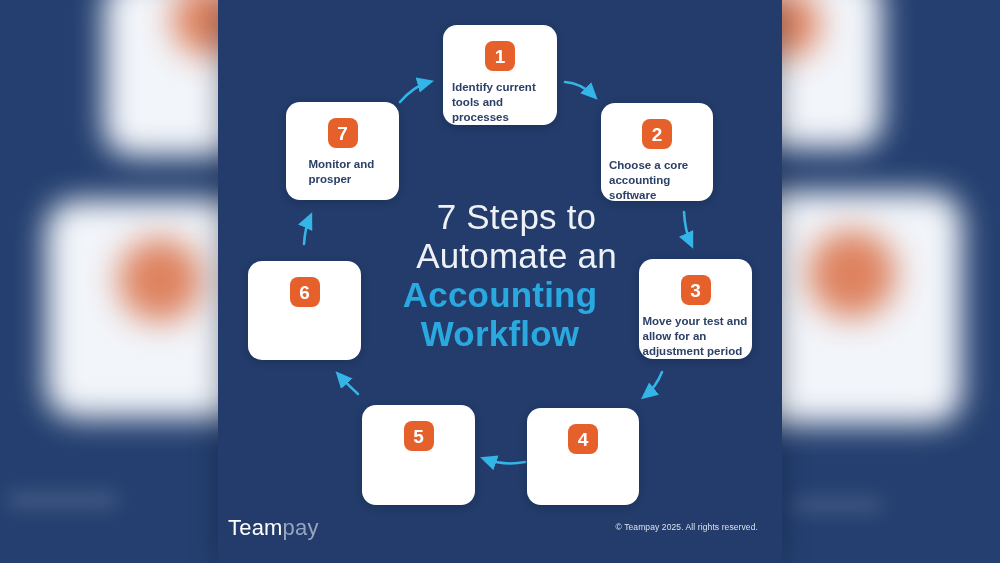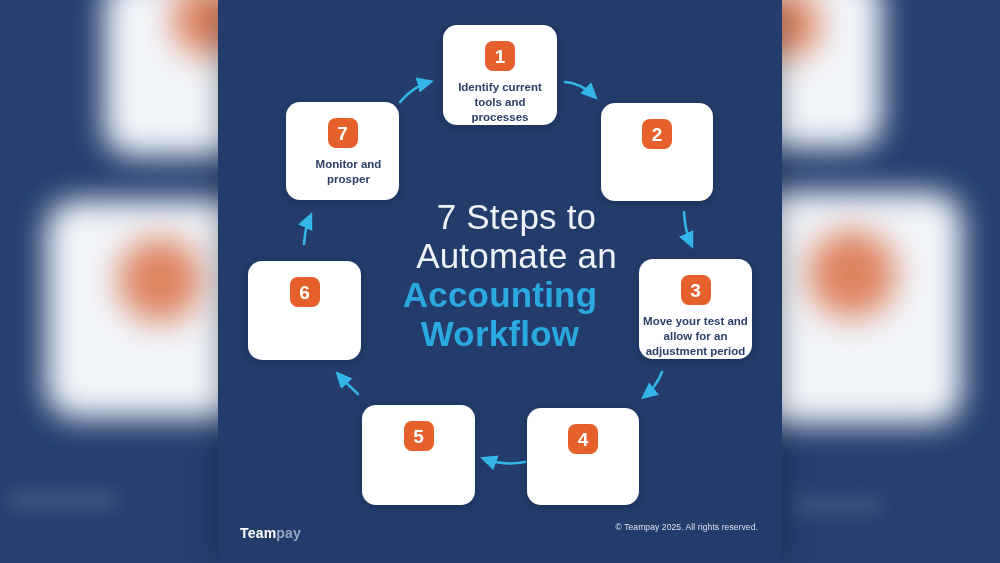--- a/index.html
+++ b/index.html
@@ -51,31 +51,31 @@
   .card5{left:144px;top:405px;width:113px;height:100px;}
   .card6{left:30px;top:261px;width:113px;height:99px;}
   .card7{left:68px;top:102px;width:113px;height:98px;}
   .badge{
     width:30px;height:30px;border-radius:8px;background:var(--badge-orange,#e6602b);
     display:flex;align-items:center;justify-content:center;flex:0 0 auto;
   }
   .badge span{color:#ffffff;font-size:19px;font-weight:700;line-height:1;}
   .card-label{
     margin-top:9px;color:var(--card-text-navy,#2c4068);
-    font-size:11.5px;font-weight:700;line-height:1.32;text-align:center;
+    font-size:11.5px;font-weight:700;line-height:1.32;
     max-width:96px;
   }
   .card3 .card-label{max-width:106px;}
   .card6 .card-label{max-width:102px;}
   .card7 .card-label{max-width:80px;margin-left:12px;}
   
   .arrows{position:absolute;left:0;top:0;width:564px;height:563px;pointer-events:none;}
   .arrows path.flow{fill:none;stroke:var(--arrow-cyan,#33b5e8);stroke-width:2.6;stroke-linecap:round;}
   
-  .logo{position:absolute;left:22px;bottom:22px;font-size:14px;font-weight:700;letter-spacing:.2px;}
+  .logo{position:absolute;left:10px;bottom:22px;font-size:22px;font-weight:400;letter-spacing:.2px;}
   .logo .lg-team{color:#ffffff;}
   .logo .lg-pay{color:#97a5c0;}
   .copyright{position:absolute;right:24px;bottom:31px;font-size:8.5px;color:#dde3ee;letter-spacing:.1px;}
 </style>
 </head>
 <body>
 
 <div class="stage">
 
   <div class="bg-side bg-left">
@@ -120,20 +120,21 @@
     <div class="card card1">
       <div class="badge">
           <span>1</span>
         </div>
       <div class="card-label">Identify current tools and processes</div>
     </div>
     <div class="card card2">
       <div class="badge">
           <span>2</span>
         </div>
+      <div class="card-label">Choose a core accounting software</div>
     </div>
     <div class="card card3">
       <div class="badge">
           <span>3</span>
         </div>
       <div class="card-label">Move your test and allow for an adjustment period</div>
     </div>
     <div class="card card4">
       <div class="badge">
           <span>4</span>

